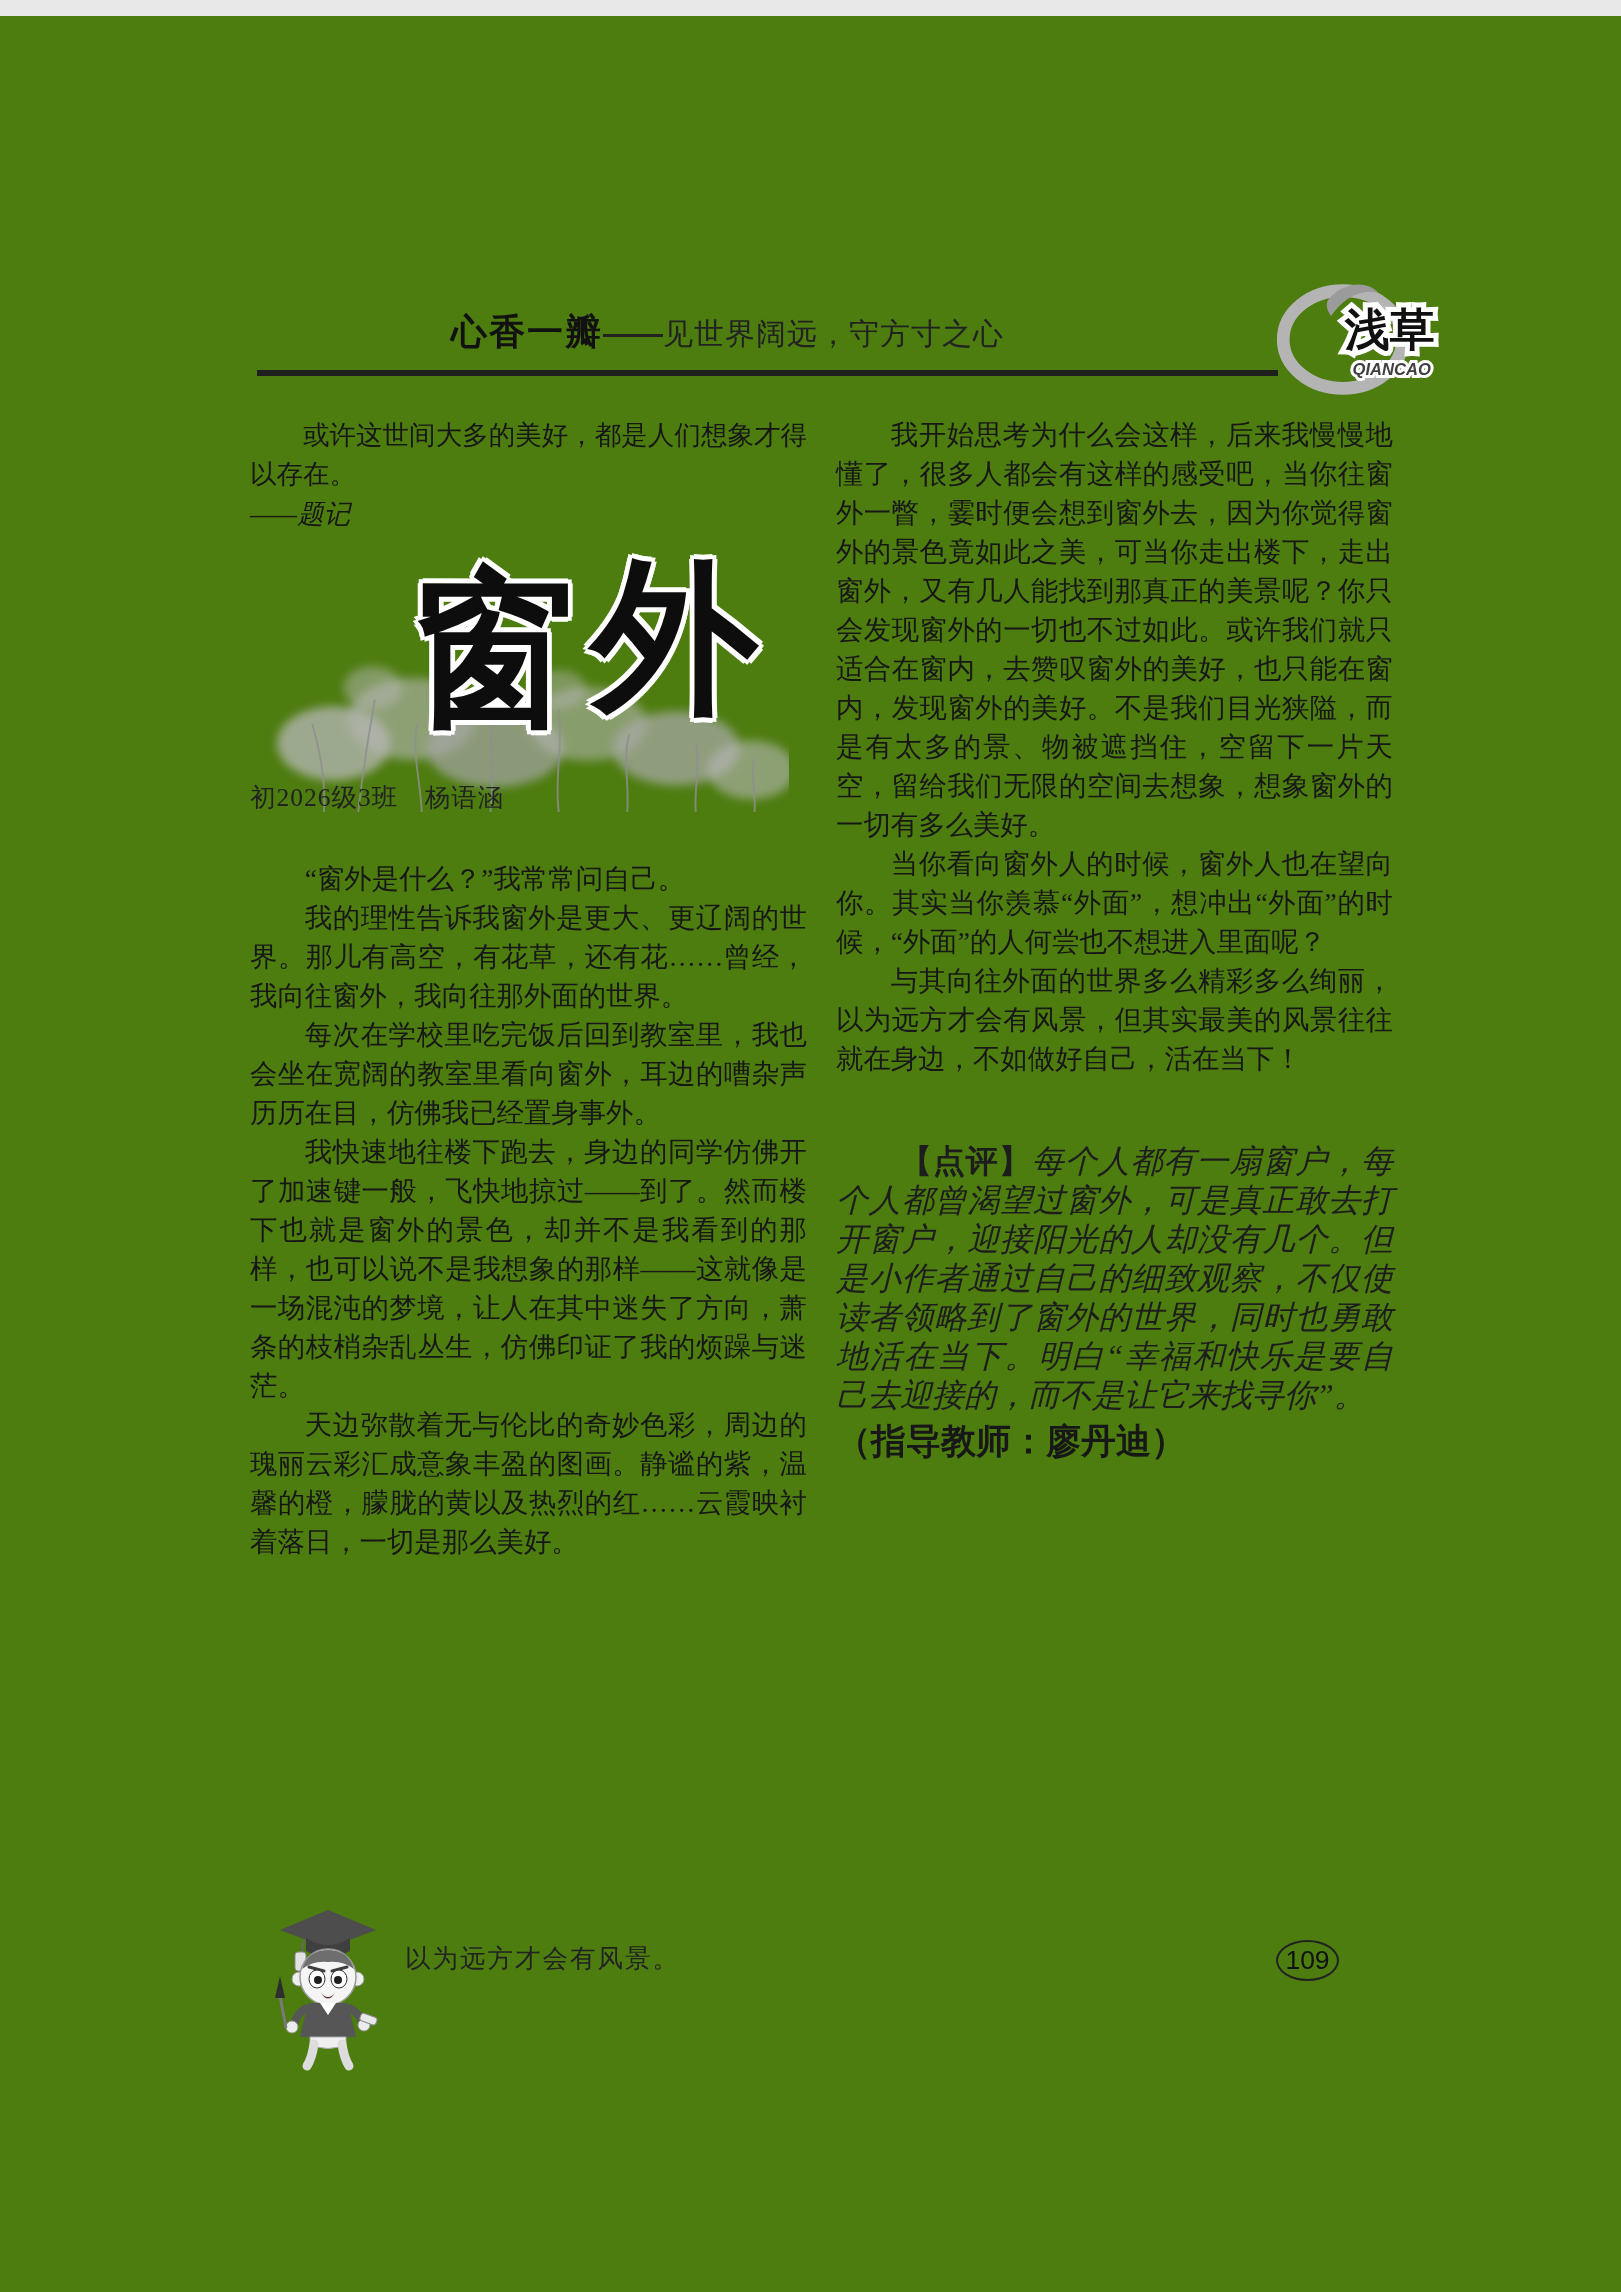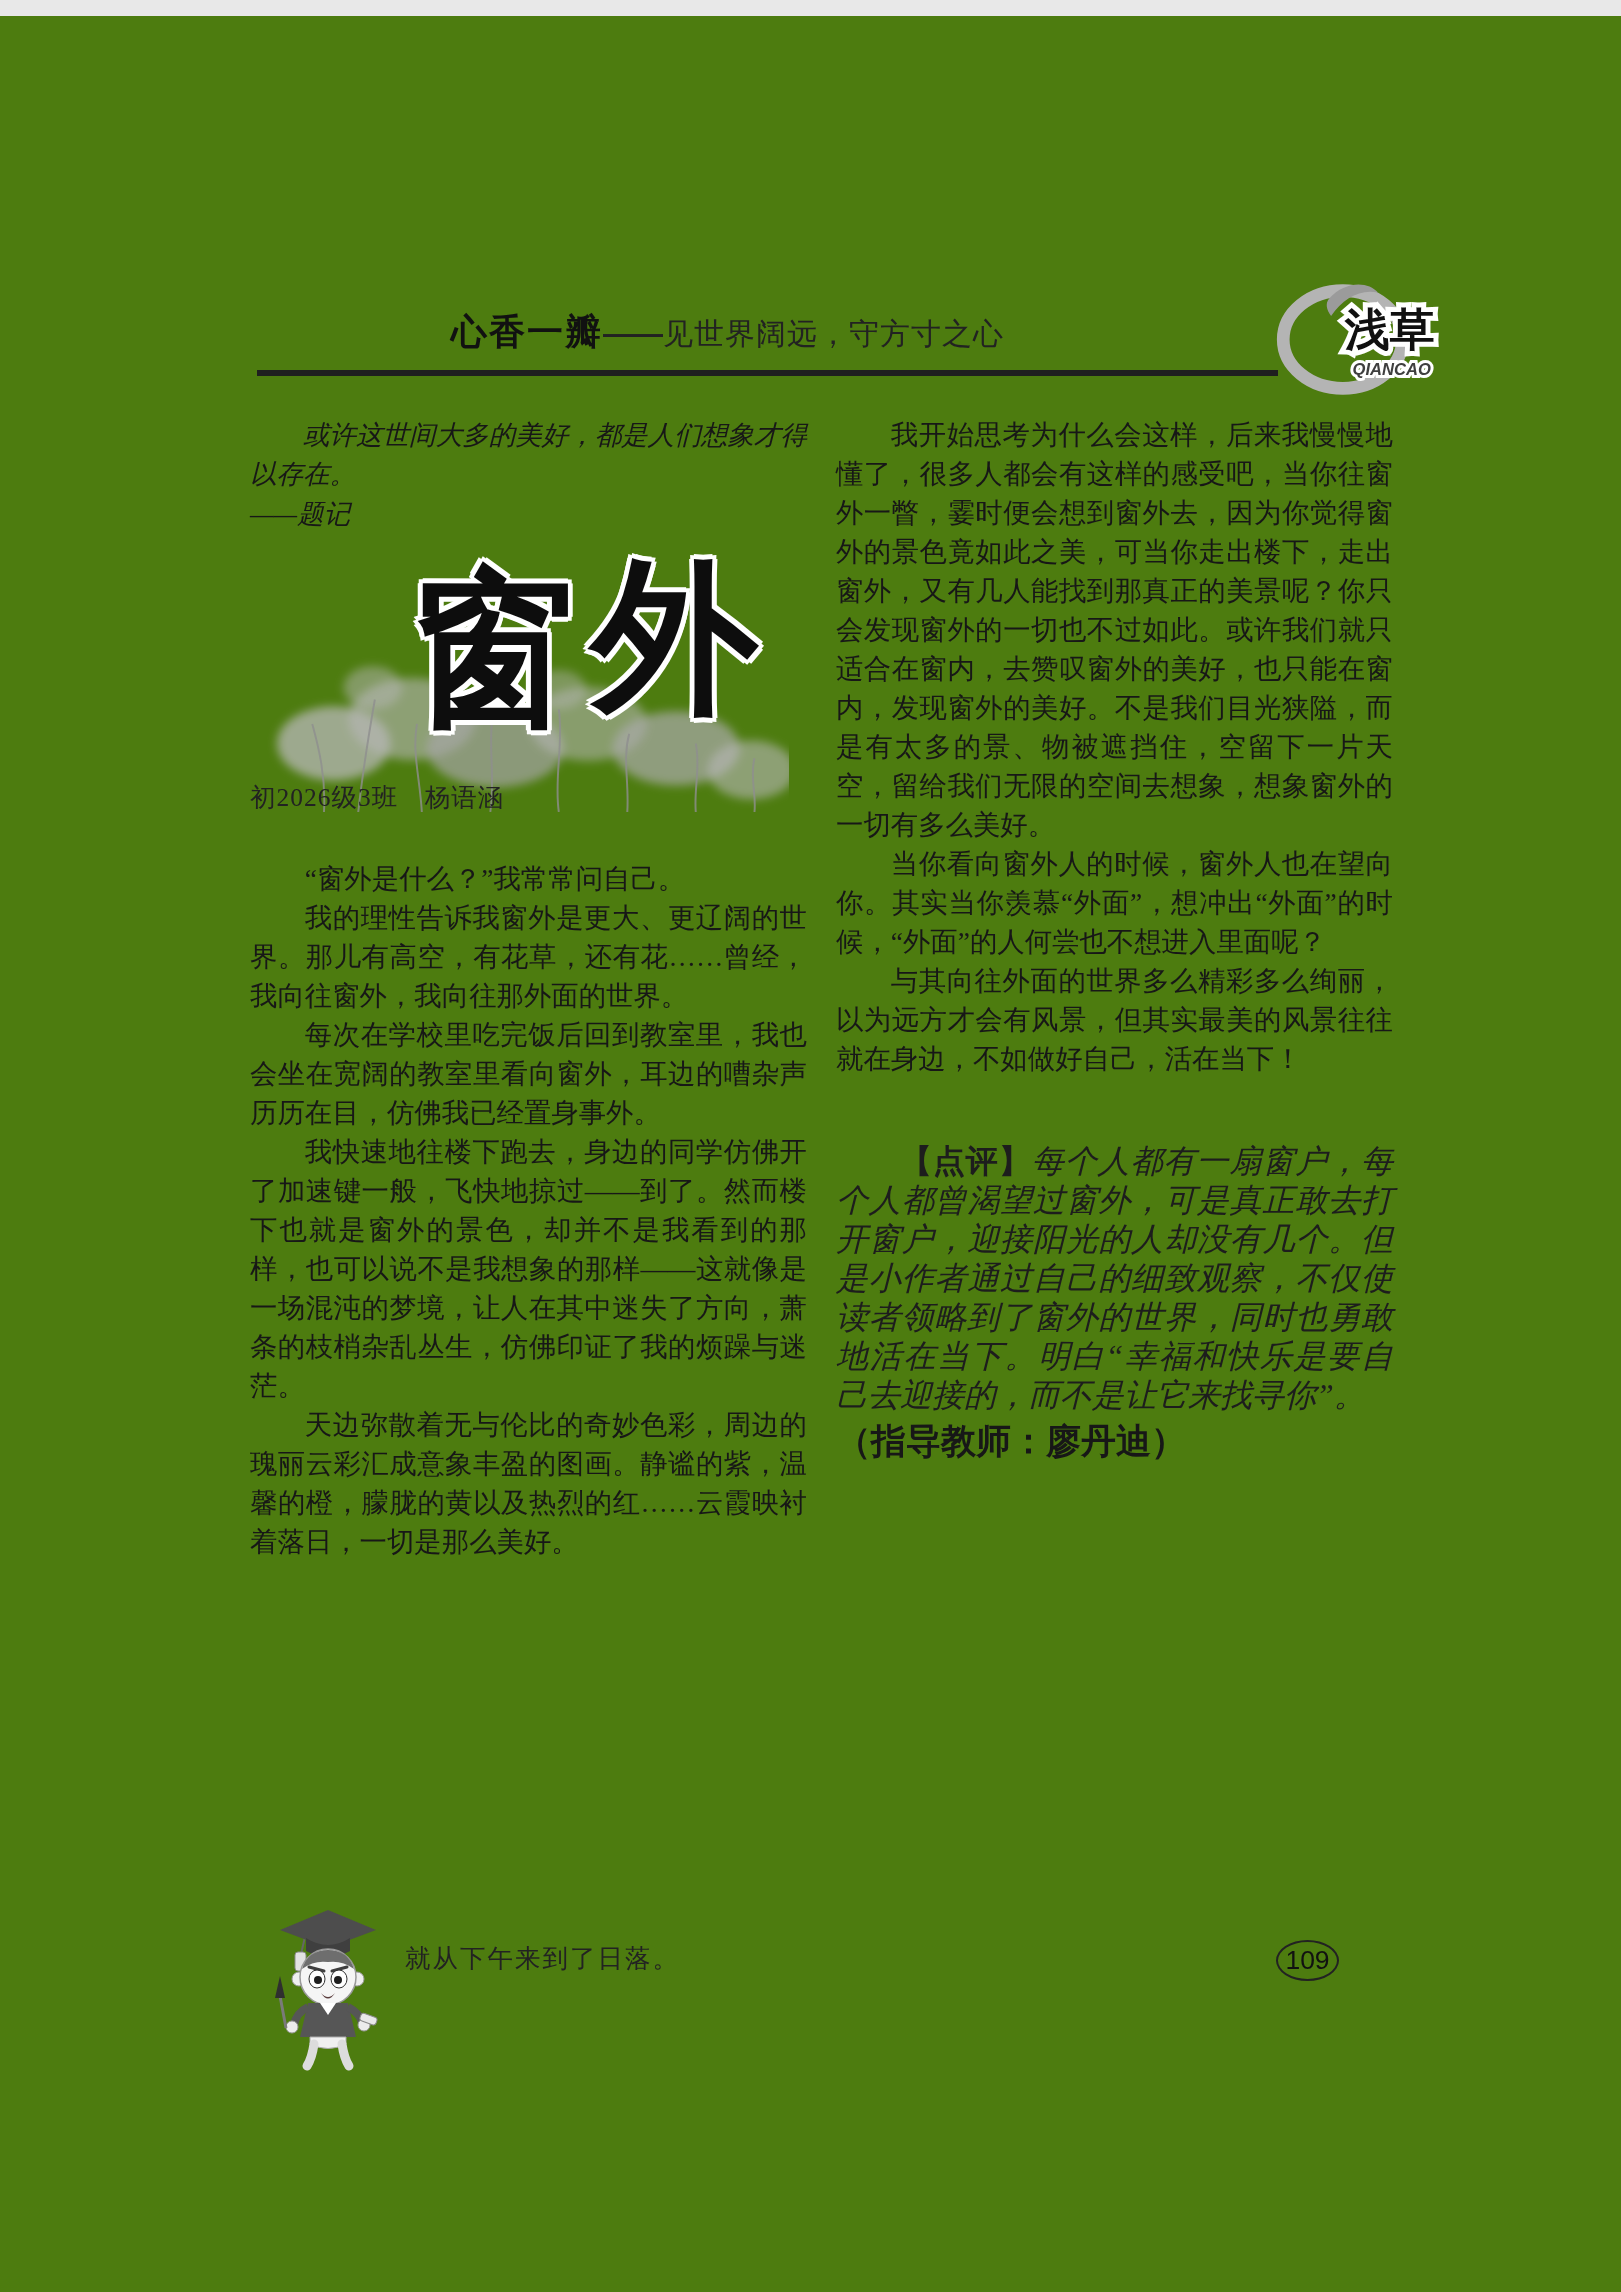--- a/index.html
+++ b/index.html
@@ -17,21 +17,21 @@
   .logo{position:absolute;left:1274px;top:259px;width:165px;height:127px;}
 
   
   .col{position:absolute;top:400px;width:557px;font-size:27.4px;line-height:39px;
        text-align:justify;color:#171717;}
   .left-col{left:250px;}
   .right-col{left:836px;}
   p{margin:0;}
   .body-p{text-indent:2em;}
 
-  .epigraph{text-indent:2em;font-style:italic;font-size:26.5px;}
+  .epigraph{text-indent:2em;font-size:26.5px;}
   .epigraph-attr{text-align:left;padding-right:104px;font-style:italic;font-size:26.5px;line-height:41px;}
 
   
   .title-art{position:relative;height:325px;}
   .ink-plants{position:absolute;left:14.7px;top:96px;width:524px;height:181px;}
   .title-chars{position:relative;display:flex;justify-content:center;gap:15.7px;
        margin-left:110px;padding-top:25.5px;}
   .title-char{font-size:167px;line-height:174px;font-weight:bold;
        font-family:"DejaVu Serif","Liberation Serif",serif;color:#0d0d0d;
        text-shadow:-4.9px 0 0 #fff,4.9px 0 0 #fff,0 -4.9px 0 #fff,0 4.9px 0 #fff,
@@ -157,17 +157,17 @@
     <line x1="14" y1="120" x2="8" y2="88" stroke="#7a7a7a" stroke-width="3"></line>
     <polygon points="3,90 13,90 8,68" fill="#2f2f2f"></polygon>
     <path d="M76,99 q12,6 14,16" stroke="#565656" stroke-width="8" fill="none"></path>
     <circle cx="92" cy="117" r="6" fill="#ececec" stroke="#999"></circle>
     <rect x="88" y="107" width="17" height="8" rx="3" fill="#e8e8e8" stroke="#8a8a8a" transform="rotate(20 96 111)"></rect>
     <path d="M38,129 h36 v7 q-18,9 -36,0 z" fill="#f0f0f0" stroke="#aaa"></path>
     <path d="M42,136 q-2,14 -7,22" stroke="#dcdcdc" stroke-width="9" fill="none" stroke-linecap="round"></path>
     <path d="M70,136 q2,14 7,22" stroke="#dcdcdc" stroke-width="9" fill="none" stroke-linecap="round"></path>
   </svg>
 
-  <div class="motto">就从下午来到了日落。</div>
+  <div class="motto">以为远方才会有风景。</div>
   <div class="page-num">109</div>
 
 </div>
 
 
 </body></html>

